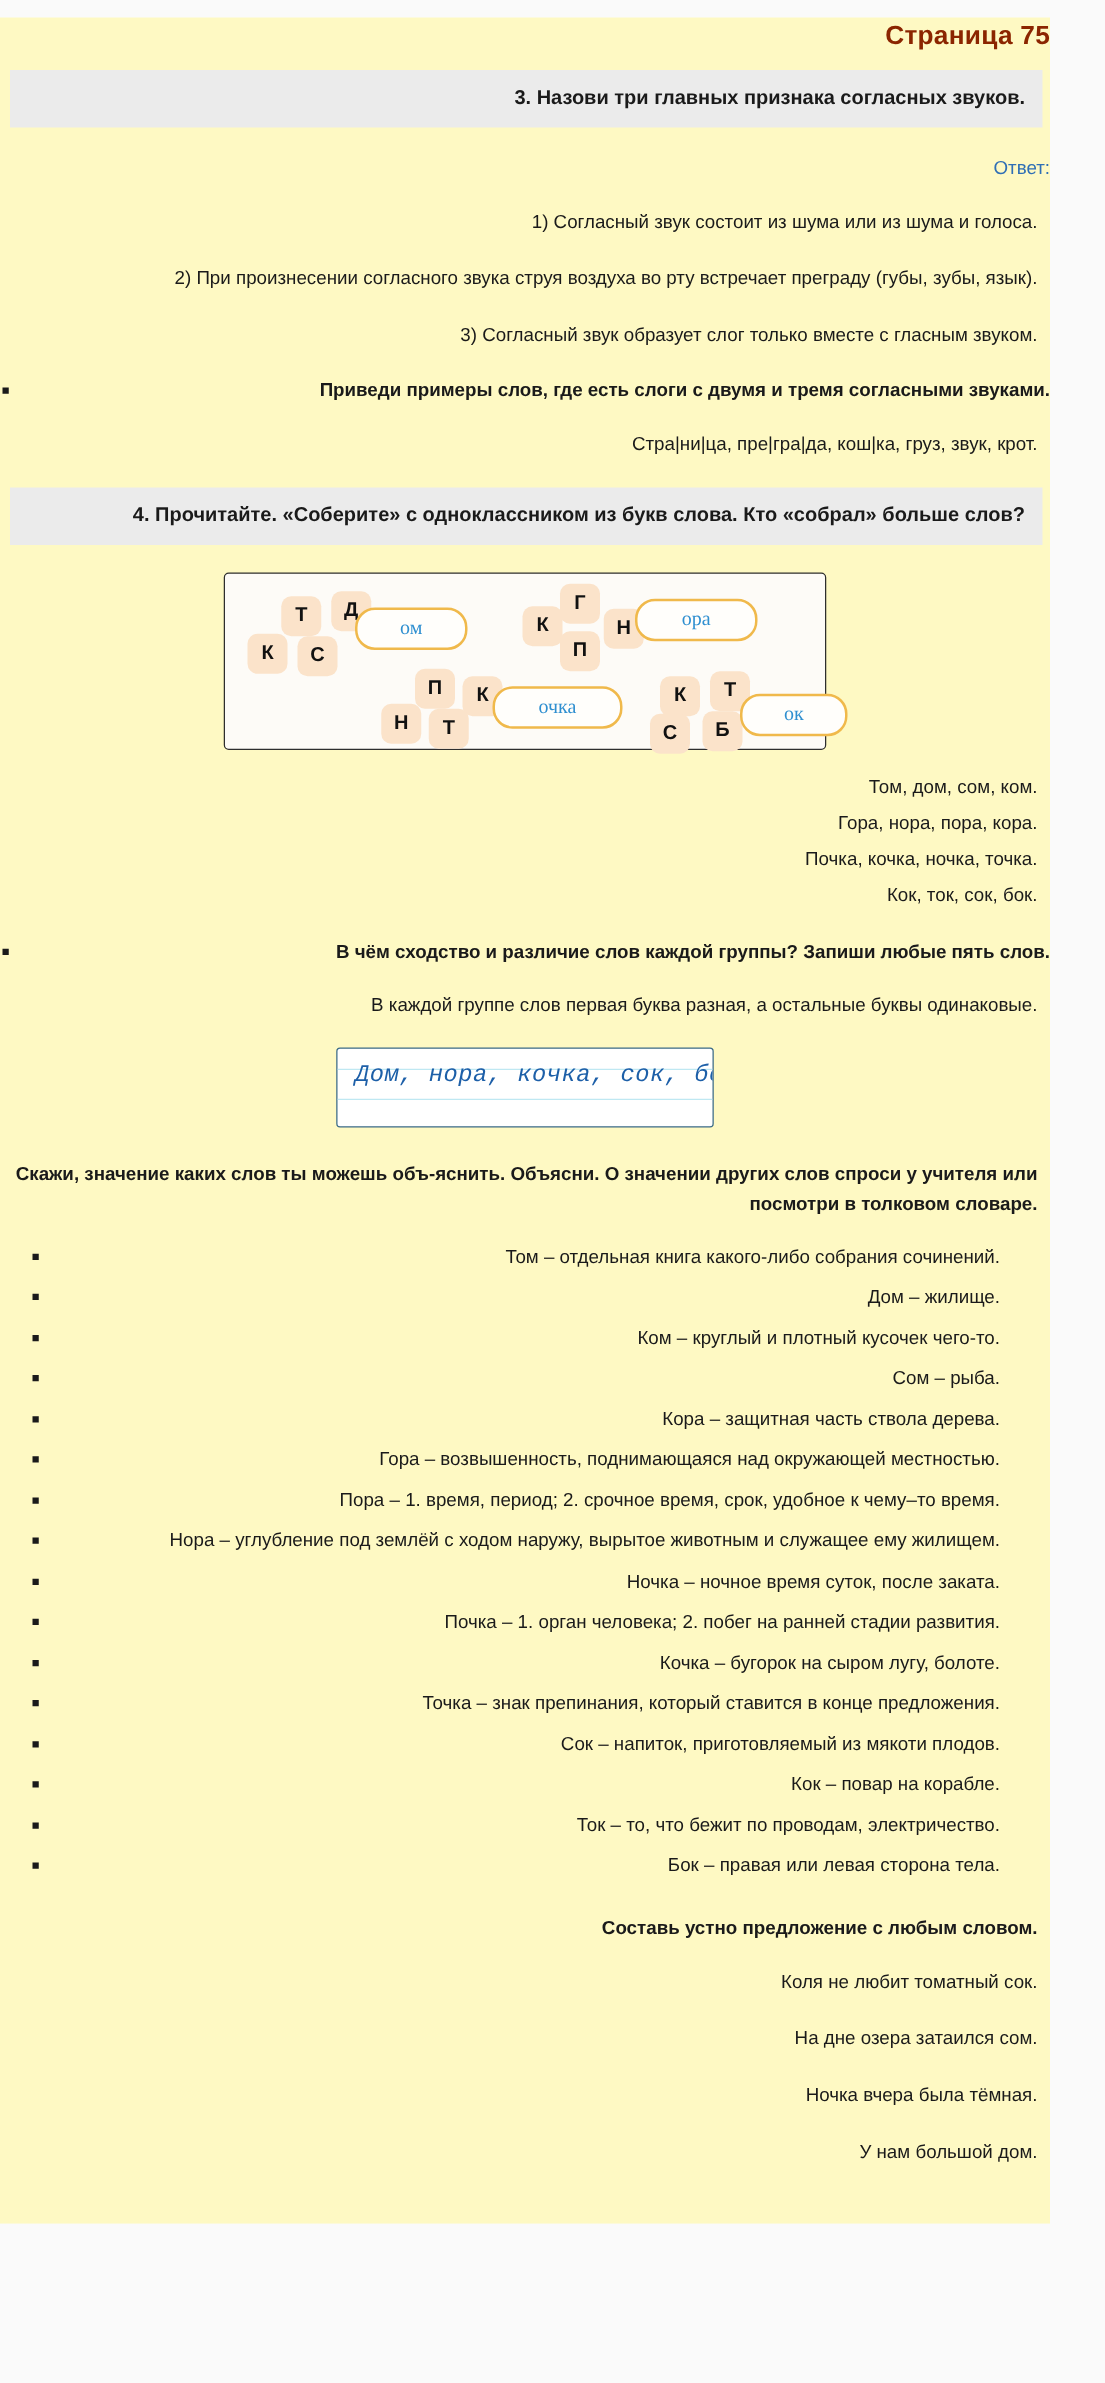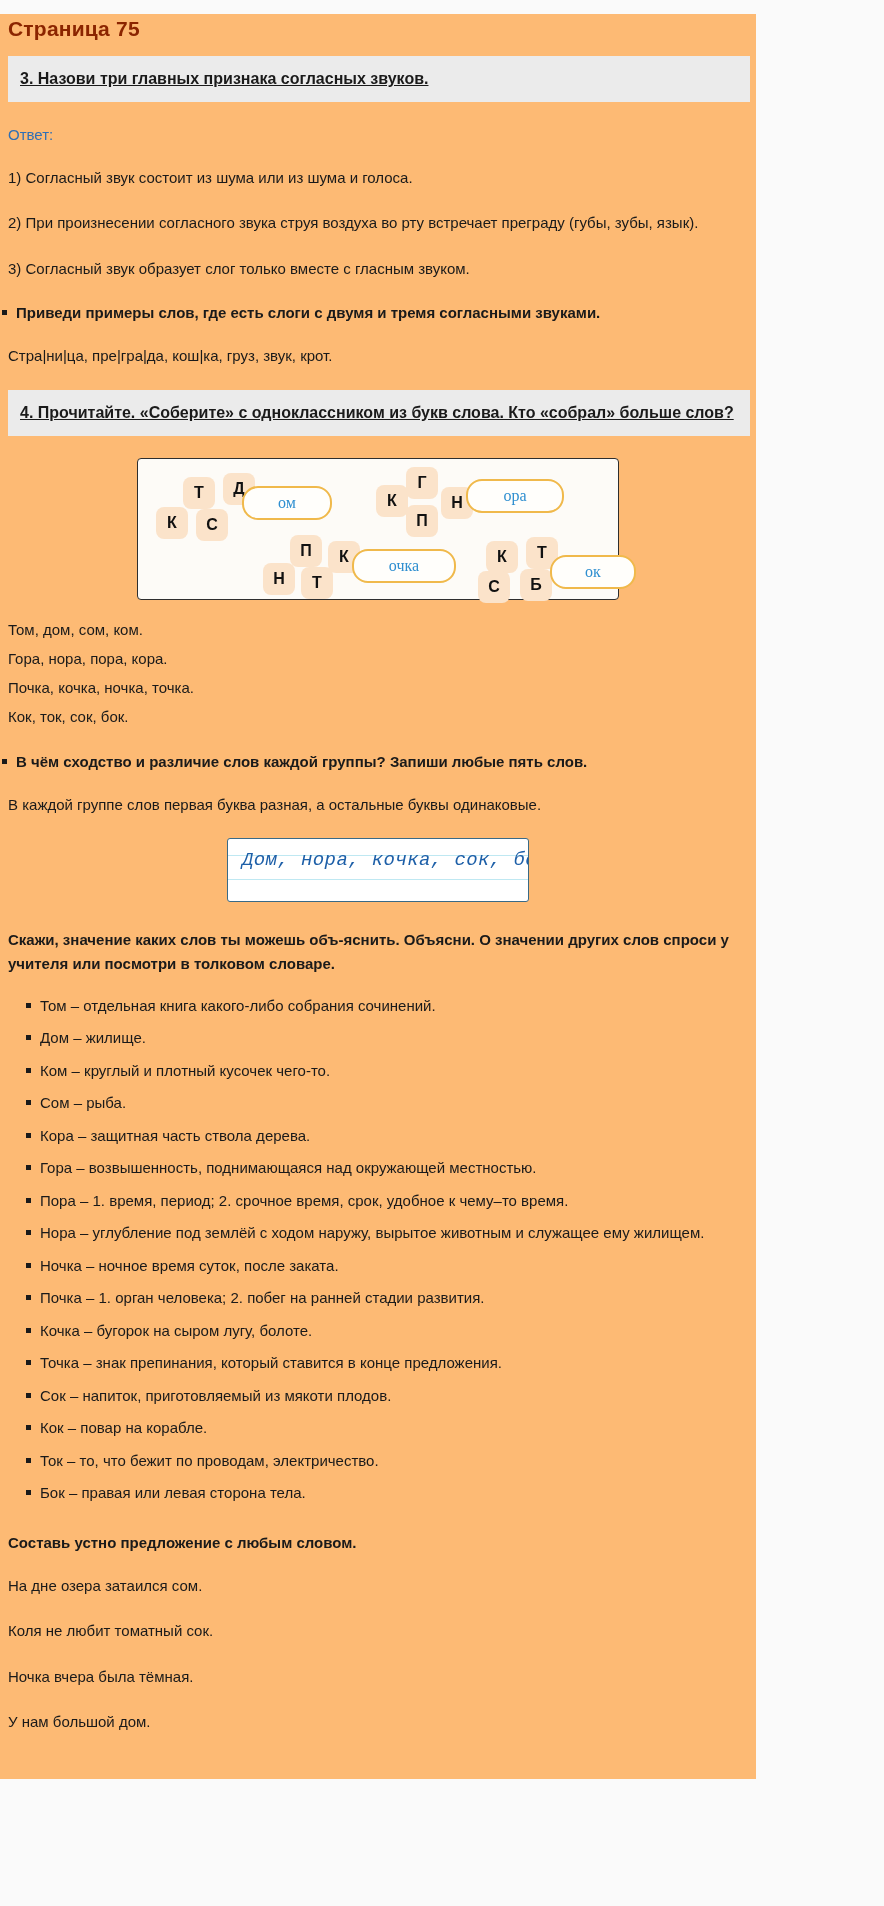--- a/index.html
+++ b/index.html
@@ -9,40 +9,40 @@
     background: #fafafa;
   }
   body {
     width: 884px;
     font-family: "Liberation Sans", sans-serif;
     color: #1a1a1a;
     font-size: 15px;
     line-height: 1.45;
   }
   .page {
-    width: 756px;
+    width: 840px;
     box-sizing: border-box;
     padding: 0 0 24px 0;
-    background: #fdba74;
+    background: #fef9c3;
+    text-align: right;
   }
   .page-title {
     color: #8b2500;
     font-size: 21px;
     font-weight: bold;
     margin: 14px 0 12px 8px;
     letter-spacing: .2px;
   }
   .task-header {
     background: #ebebeb;
     font-weight: bold;
     font-size: 16px;
     padding: 11px 14px 11px 12px;
     margin: 0 6px 0 8px;
     line-height: 1.5;
-    text-decoration: underline;
   }
   .answer-label {
     color: #2f6fb5;
     font-size: 15px;
     margin: 22px 0 20px 8px;
   }
   p.body-line {
     margin: 0 10px 22px 8px;
     font-size: 15px;
     line-height: 1.55;
@@ -247,18 +247,18 @@
       <li>Кочка – бугорок на сыром лугу, болоте.</li>
       <li>Точка – знак препинания, который ставится в конце предложения.</li>
       <li>Сок – напиток, приготовляемый из мякоти плодов.</li>
       <li>Кок – повар на корабле.</li>
       <li>Ток – то, что бежит по проводам, электричество.</li>
       <li>Бок – правая или левая сторона тела.</li>
     </ul>
 
   <div class="bold-block">Составь устно предложение с любым словом.</div>
 
+  <p class="body-line">Коля не любит томатный сок.</p>
   <p class="body-line">На дне озера затаился сом.</p>
-  <p class="body-line">Коля не любит томатный сок.</p>
   <p class="body-line">Ночка вчера была тёмная.</p>
   <p class="body-line">У нам большой дом.</p>
 
 </div>
 
 </body></html>

